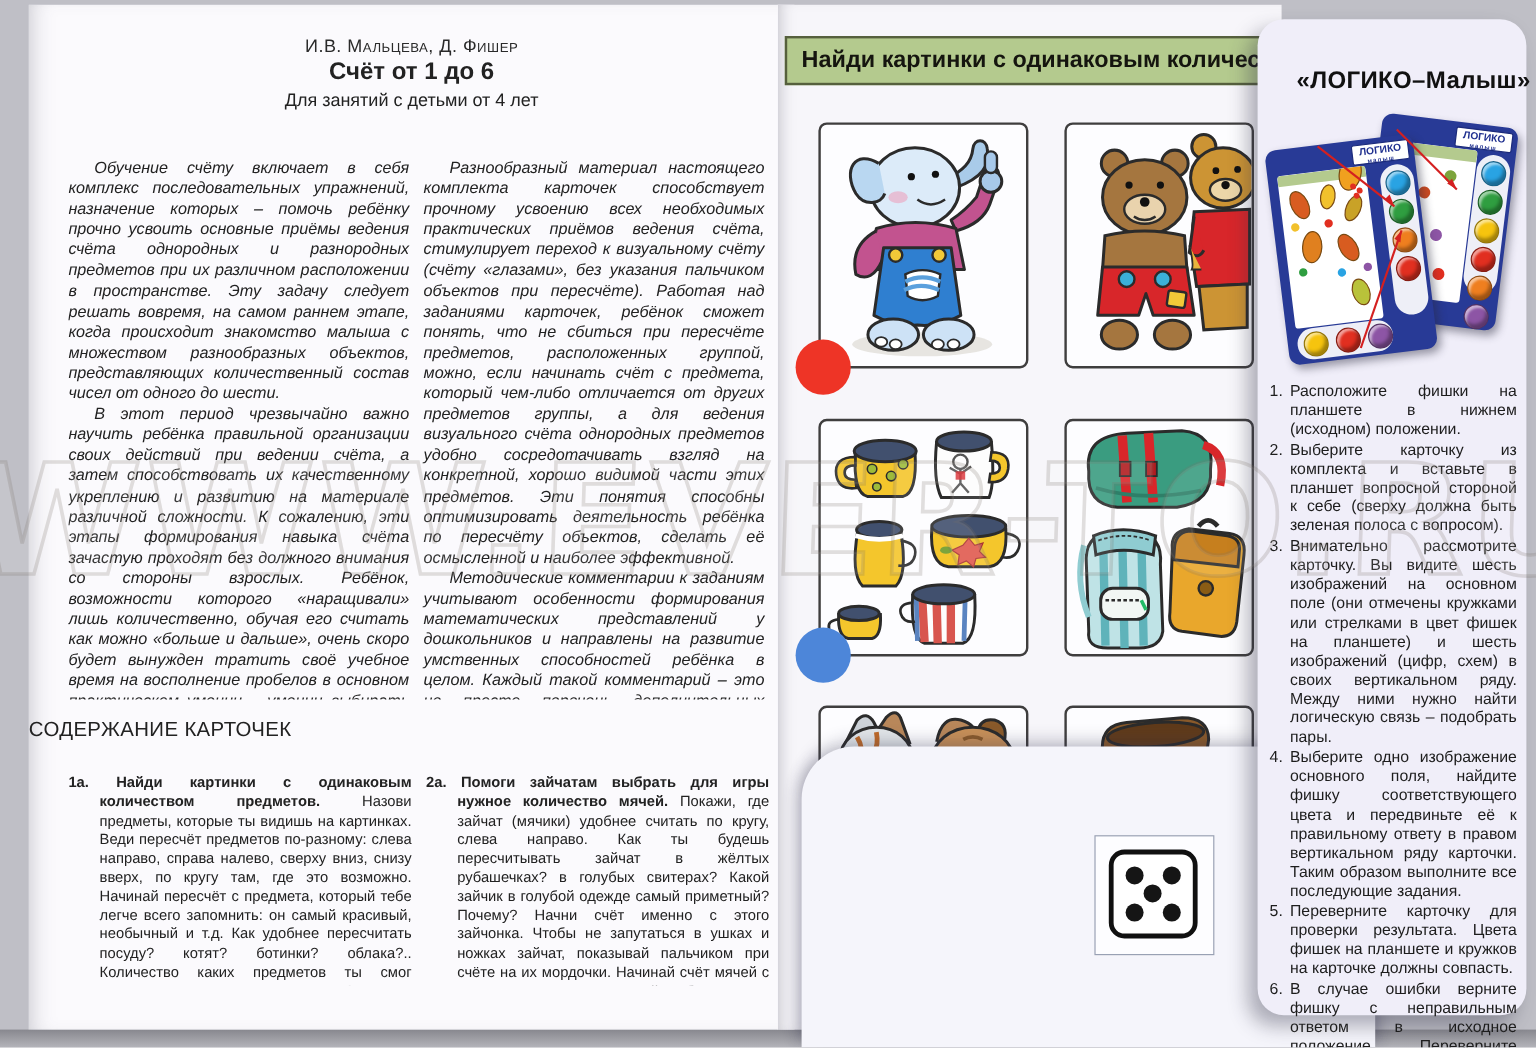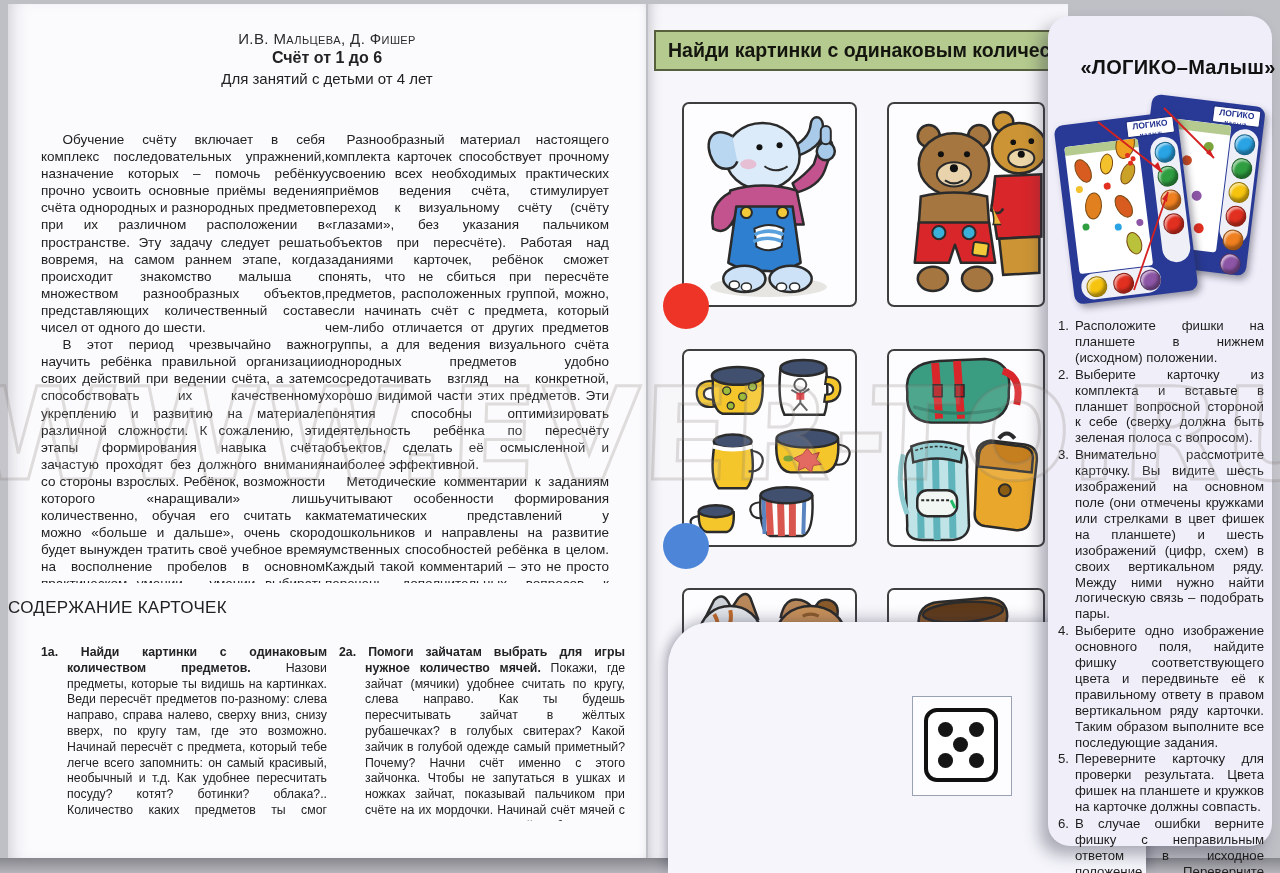--- a/index.html
+++ b/index.html
@@ -2,28 +2,28 @@
 <html lang="ru"><head>
 <meta charset="utf-8">
 <style>
   html,body{margin:0;padding:0;}
   .photo{position:relative;width:1280px;height:873px;background:#bfbfc6;overflow:hidden;
          font-family:"Liberation Sans",sans-serif;color:#222;}
   .table-edge{position:absolute;left:0;right:0;bottom:0;height:15px;
          background:linear-gradient(#87878e,#b4b4ba);z-index:1;}
 
   
-  .page-left{position:absolute;left:8px;top:4px;width:638px;height:854px;background:#fbfafd;z-index:2;
+  .page-left{position:absolute;left:24px;top:4px;width:638px;height:854px;background:#fbfafd;z-index:2;
          box-shadow:inset 14px 0 20px -14px rgba(80,80,95,.35), inset -6px 0 10px -8px rgba(80,80,95,.22);}
   .hdr{position:absolute;left:0;top:26px;width:100%;text-align:center;}
   .author{font-size:15px;font-variant:small-caps;letter-spacing:.4px;color:#2a2a2a;}
-  .book-title{font-size:16px;font-weight:bold;margin-top:2px;}
+  .book-title{font-size:20px;font-weight:bold;margin-top:2px;}
   .subtitle{font-size:15px;margin-top:3px;}
   .mr-heading{font-size:16px;font-weight:bold;letter-spacing:.4px;margin-top:9px;}
-  .cols{position:absolute;left:33px;top:127px;width:582px;height:452px;display:flex;gap:0;overflow:hidden;}
+  .cols{position:absolute;left:33px;top:127px;width:582px;height:452px;display:flex;gap:12px;overflow:hidden;font-style:italic;}
   .col{width:284px;font-size:13.5px;line-height:17.1px;text-align:justify;}
   .col p{margin:0;text-indent:1.6em;}
   .contents-h{position:absolute;left:0;top:594px;width:100%;text-align:left;font-size:17px;font-weight:normal;letter-spacing:.3px;}
   .contents-sh{position:absolute;left:0;top:617px;width:100%;text-align:center;font-size:14.5px;font-weight:bold;}
   .items-cols{position:absolute;left:33px;top:641px;width:584px;height:176px;display:flex;gap:12px;overflow:hidden;}
   .icol{width:286px;font-size:12.3px;line-height:15.8px;text-align:justify;}
   .icol p.item{margin:0;padding-left:26px;text-indent:-26px;}
   .icol .inum{font-weight:bold;}
 
   

